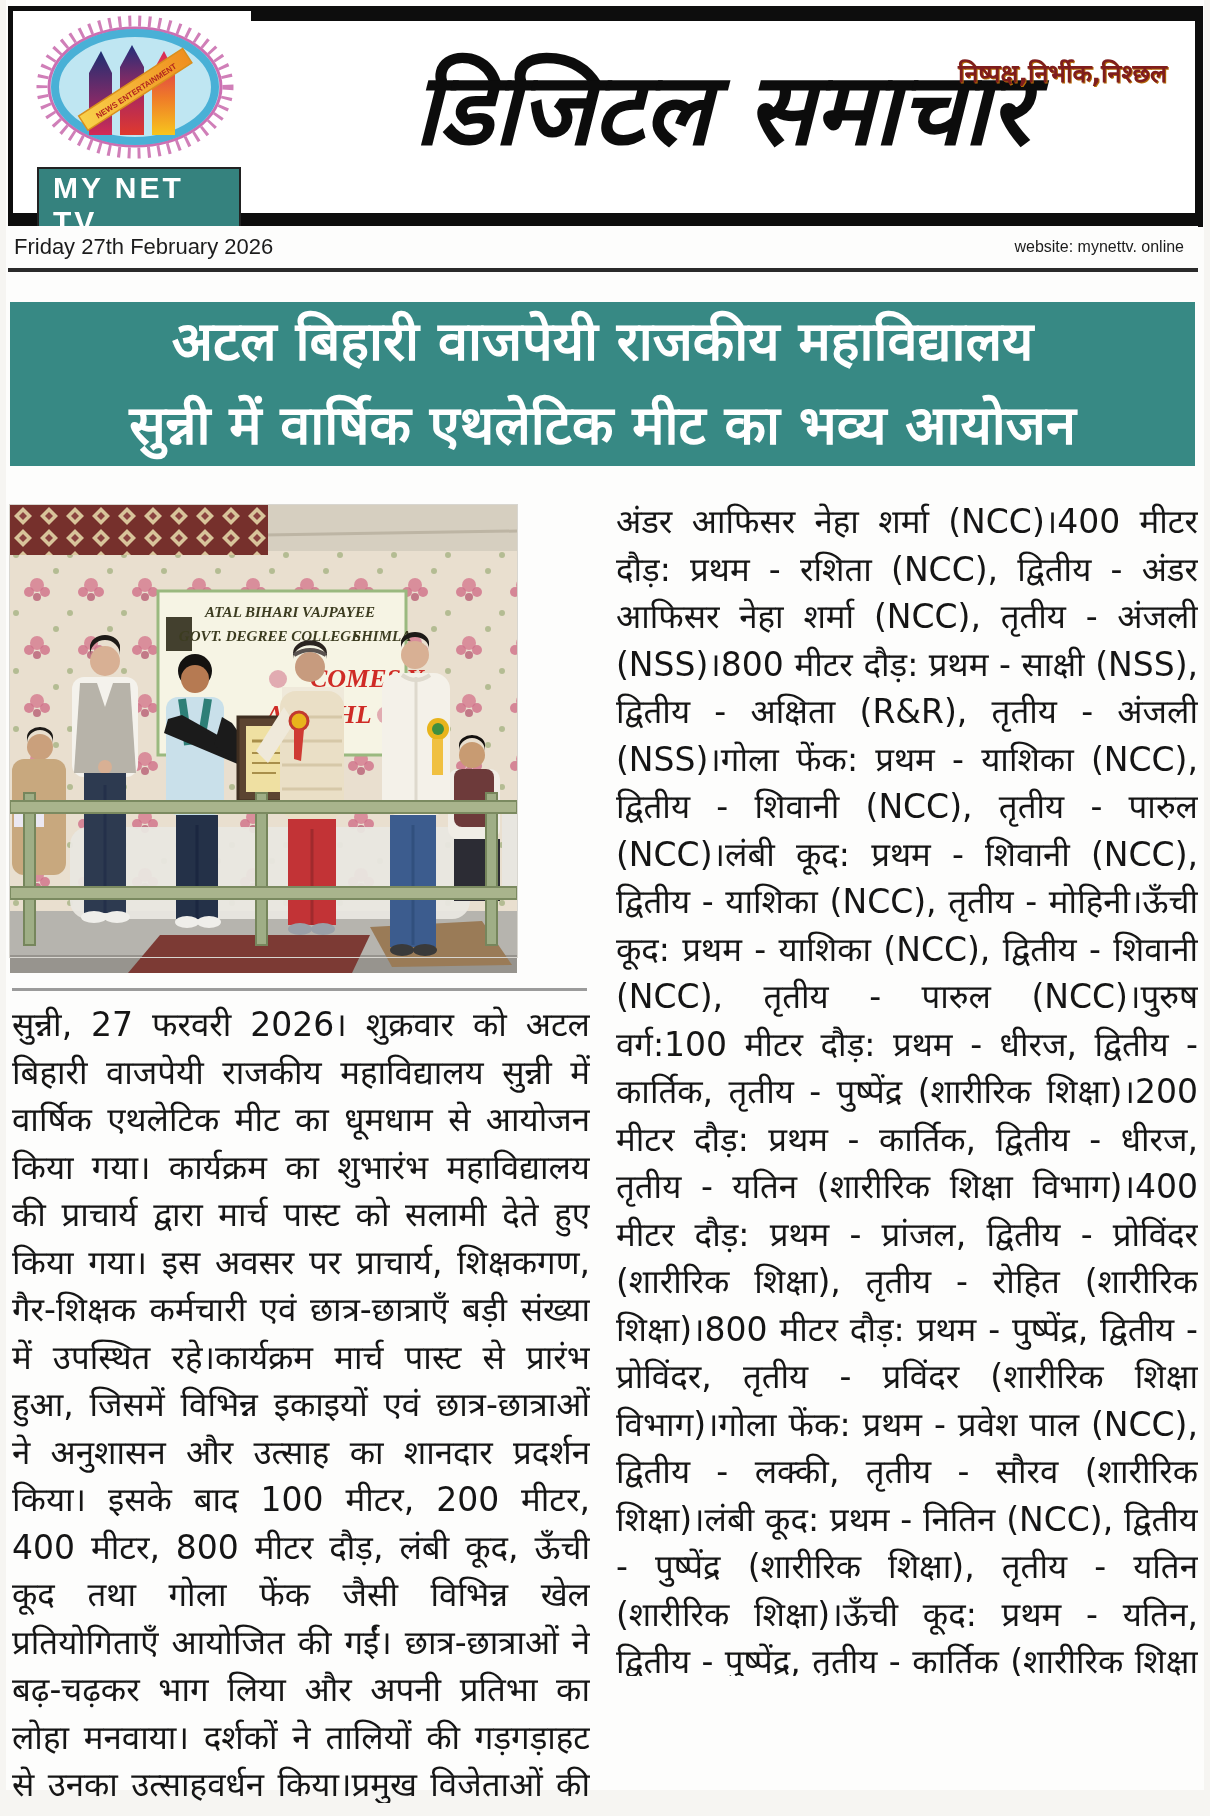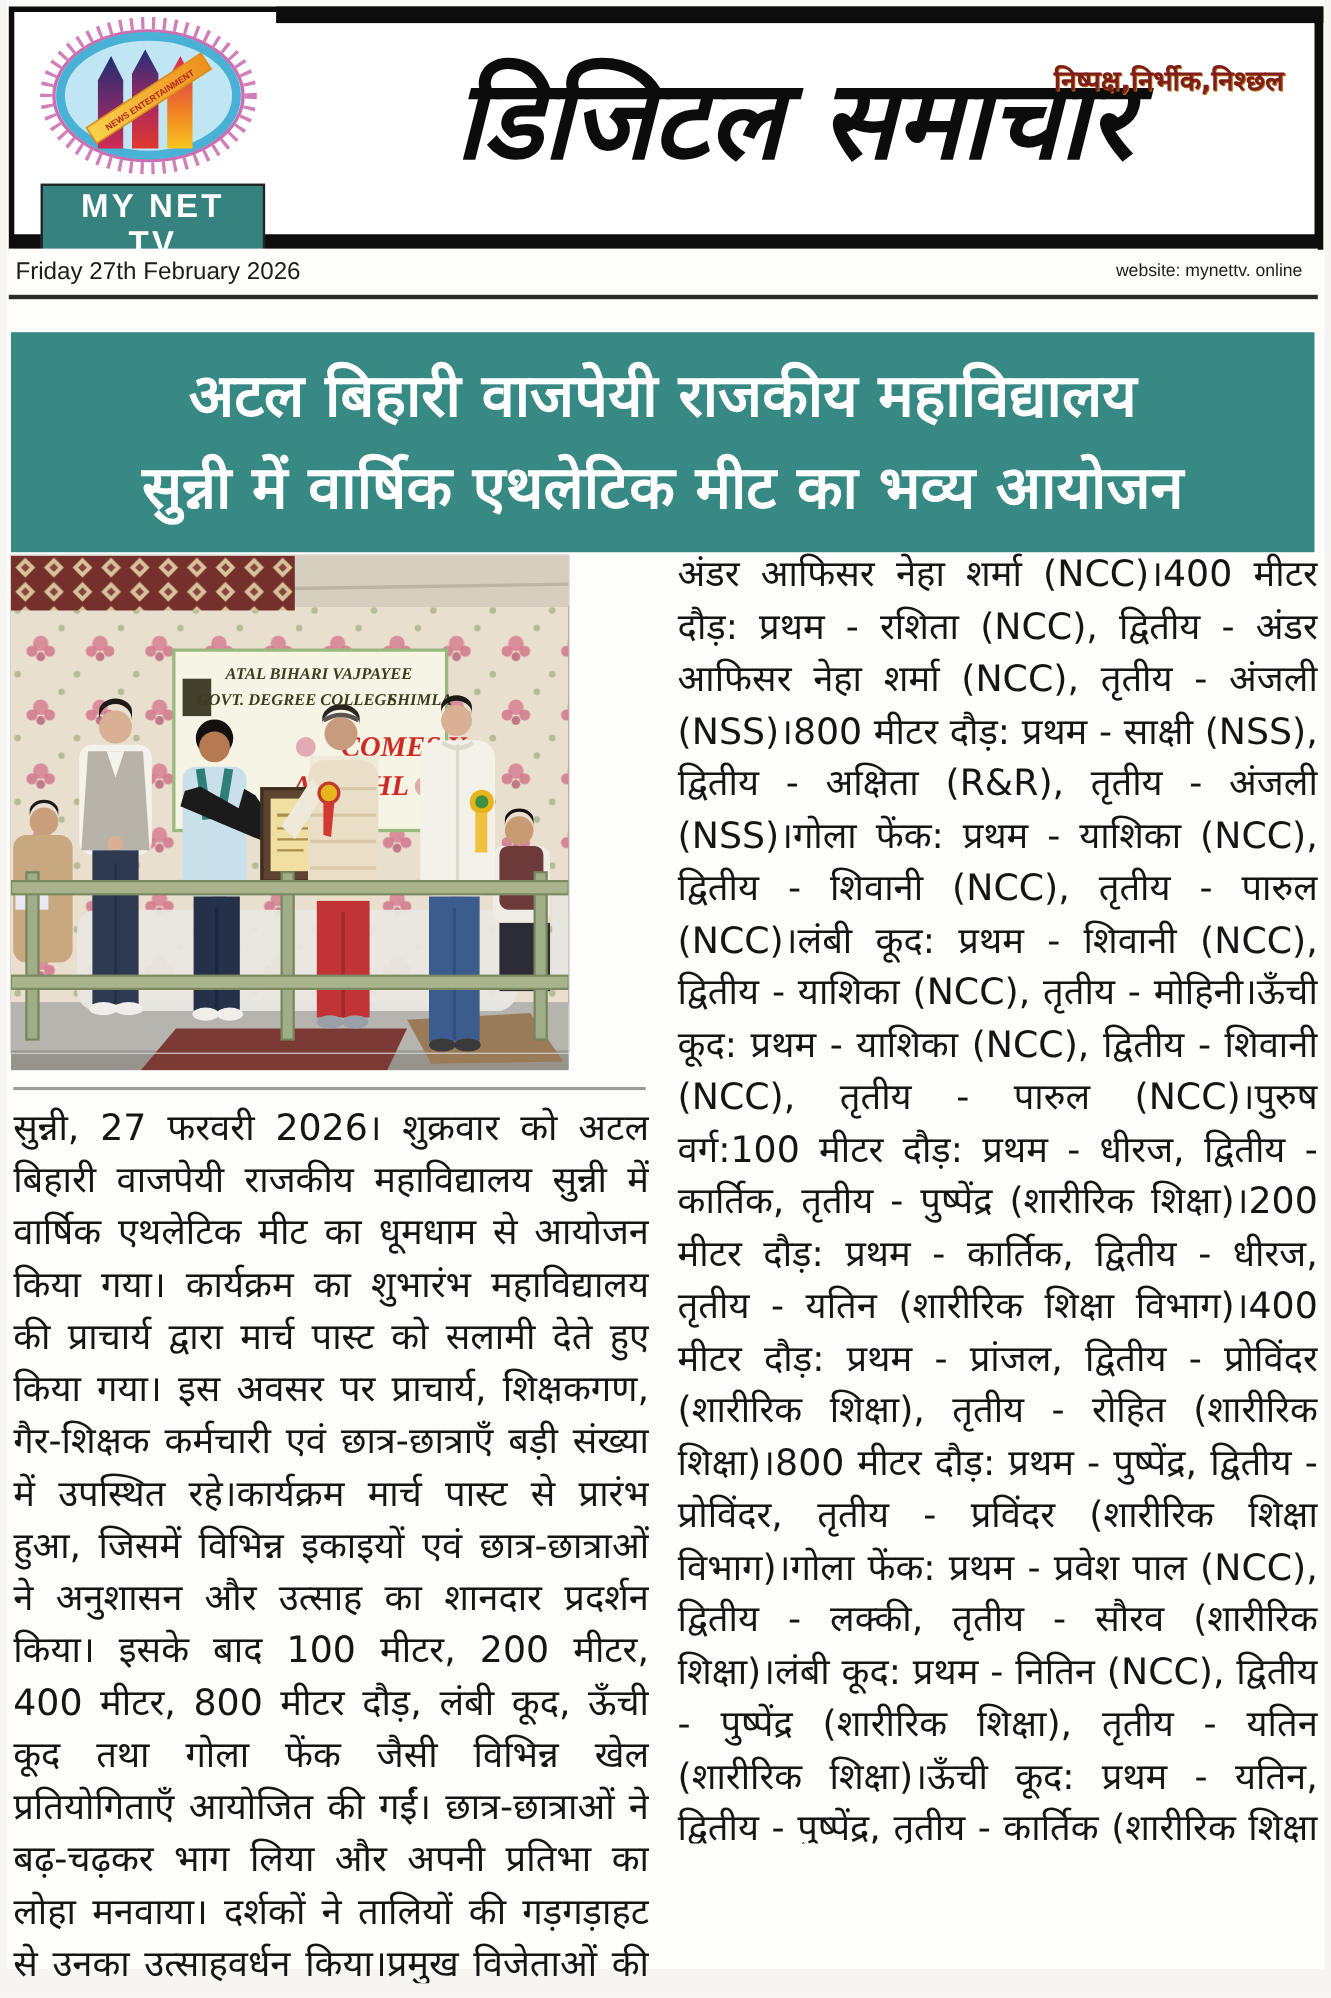--- a/index.html
+++ b/index.html
@@ -7,34 +7,34 @@
   .page{position:relative;width:1210px;height:1816px;margin:0 auto;background:#f6f5f2;overflow:hidden;}
   .sheet{position:absolute;left:6px;top:0;width:1198px;height:1790px;background:#fdfdfc;}
 
   
   .masthead{position:absolute;left:8px;top:6px;width:1182px;height:202px;background:#fff;
             border:5px solid #0d0d0d;border-right-width:8px;border-bottom-width:14px;}
   .mast-topbar{position:absolute;left:238px;top:-5px;right:-8px;height:15px;background:#0d0d0d;}
   .logo-wrap{position:absolute;left:16px;top:4px;width:212px;height:150px;}
   .brand-box{position:absolute;left:8px;top:152px;background:#35827e;border:2px solid #222;
              color:#fff;font-weight:bold;font-size:30px;letter-spacing:3px;padding:2px 14px 4px;
-             font-family:"Liberation Sans",sans-serif;text-align:center;}
+             font-family:"Liberation Sans",sans-serif;}
   .paper-title{position:absolute;left:250px;right:14px;top:26px;text-align:center;color:#0c0c0c;
                font-family:"DejaVu Sans",sans-serif;font-weight:bold;font-size:100px;line-height:1.45;font-style:italic;}
   .tagline{position:absolute;right:28px;top:44px;color:#7f1d1d;font-weight:bold;font-size:25px;
            text-shadow:1px 1px 0 #b36a08;font-family:"DejaVu Sans",sans-serif;}
 
   
   .datebar{position:absolute;left:8px;right:12px;top:226px;height:42px;border-bottom:4px solid #2b2b2b;
            display:flex;justify-content:space-between;align-items:center;background:#fdfdfc;}
   .datebar .date{margin-left:6px;font-size:22px;color:#1c1c1c;font-family:"Liberation Sans",sans-serif;}
   .datebar .site{margin-right:14px;font-size:16px;color:#1c1c1c;font-family:"Liberation Sans",sans-serif;}
 
   
-  .headline{position:absolute;left:10px;right:15px;top:302px;height:200px;background:#378984;
+  .headline{position:absolute;left:10px;right:15px;top:302px;height:164px;background:#378984;
             color:#fff;display:flex;flex-direction:column;justify-content:center;align-items:center;
             font-family:"DejaVu Sans",sans-serif;font-weight:bold;font-size:54px;line-height:84px;
             text-align:center;}
 
   
   .photo{position:absolute;left:10px;top:505px;width:507px;height:452px;background:#d8d2c6;
          outline:1px solid #d8d6d0;}
 
   
   .col{position:absolute;font-family:"DejaVu Sans",sans-serif;color:#151515;font-size:33px;

